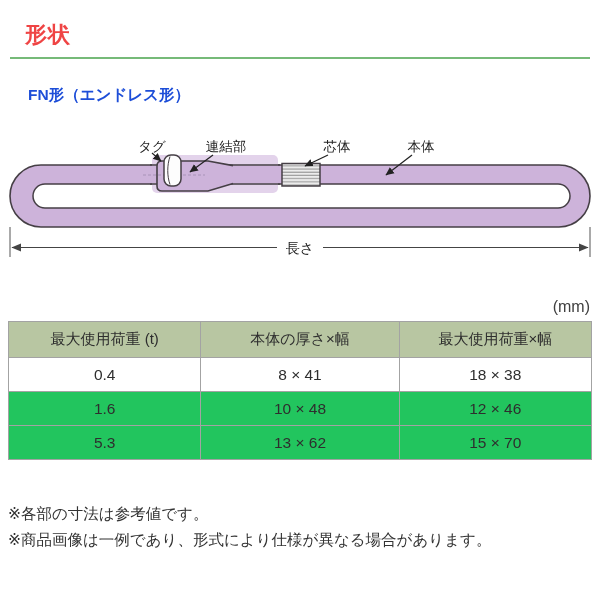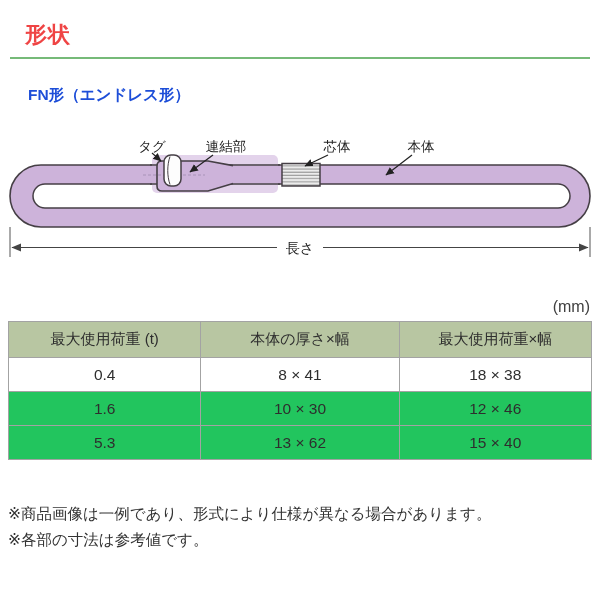--- a/index.html
+++ b/index.html
@@ -108,27 +108,27 @@
     </tr>
   </thead>
   <tbody>
     <tr>
       <td>0.4</td>
       <td>8 × 41</td>
       <td>18 × 38</td>
     </tr>
     <tr class="alt">
       <td>1.6</td>
-      <td>10 × 30</td>
+      <td>10 × 48</td>
       <td>12 × 46</td>
     </tr>
     <tr class="alt">
       <td>5.3</td>
       <td>13 × 62</td>
-      <td>15 × 40</td>
+      <td>15 × 70</td>
     </tr>
   </tbody>
 </table>
 
 <div class="abs footnotes">
+  <div>※各部の寸法は参考値です。</div>
   <div>※商品画像は一例であり、形式により仕様が異なる場合があります。</div>
-  <div>※各部の寸法は参考値です。</div>
 </div>
 
 </body></html>

